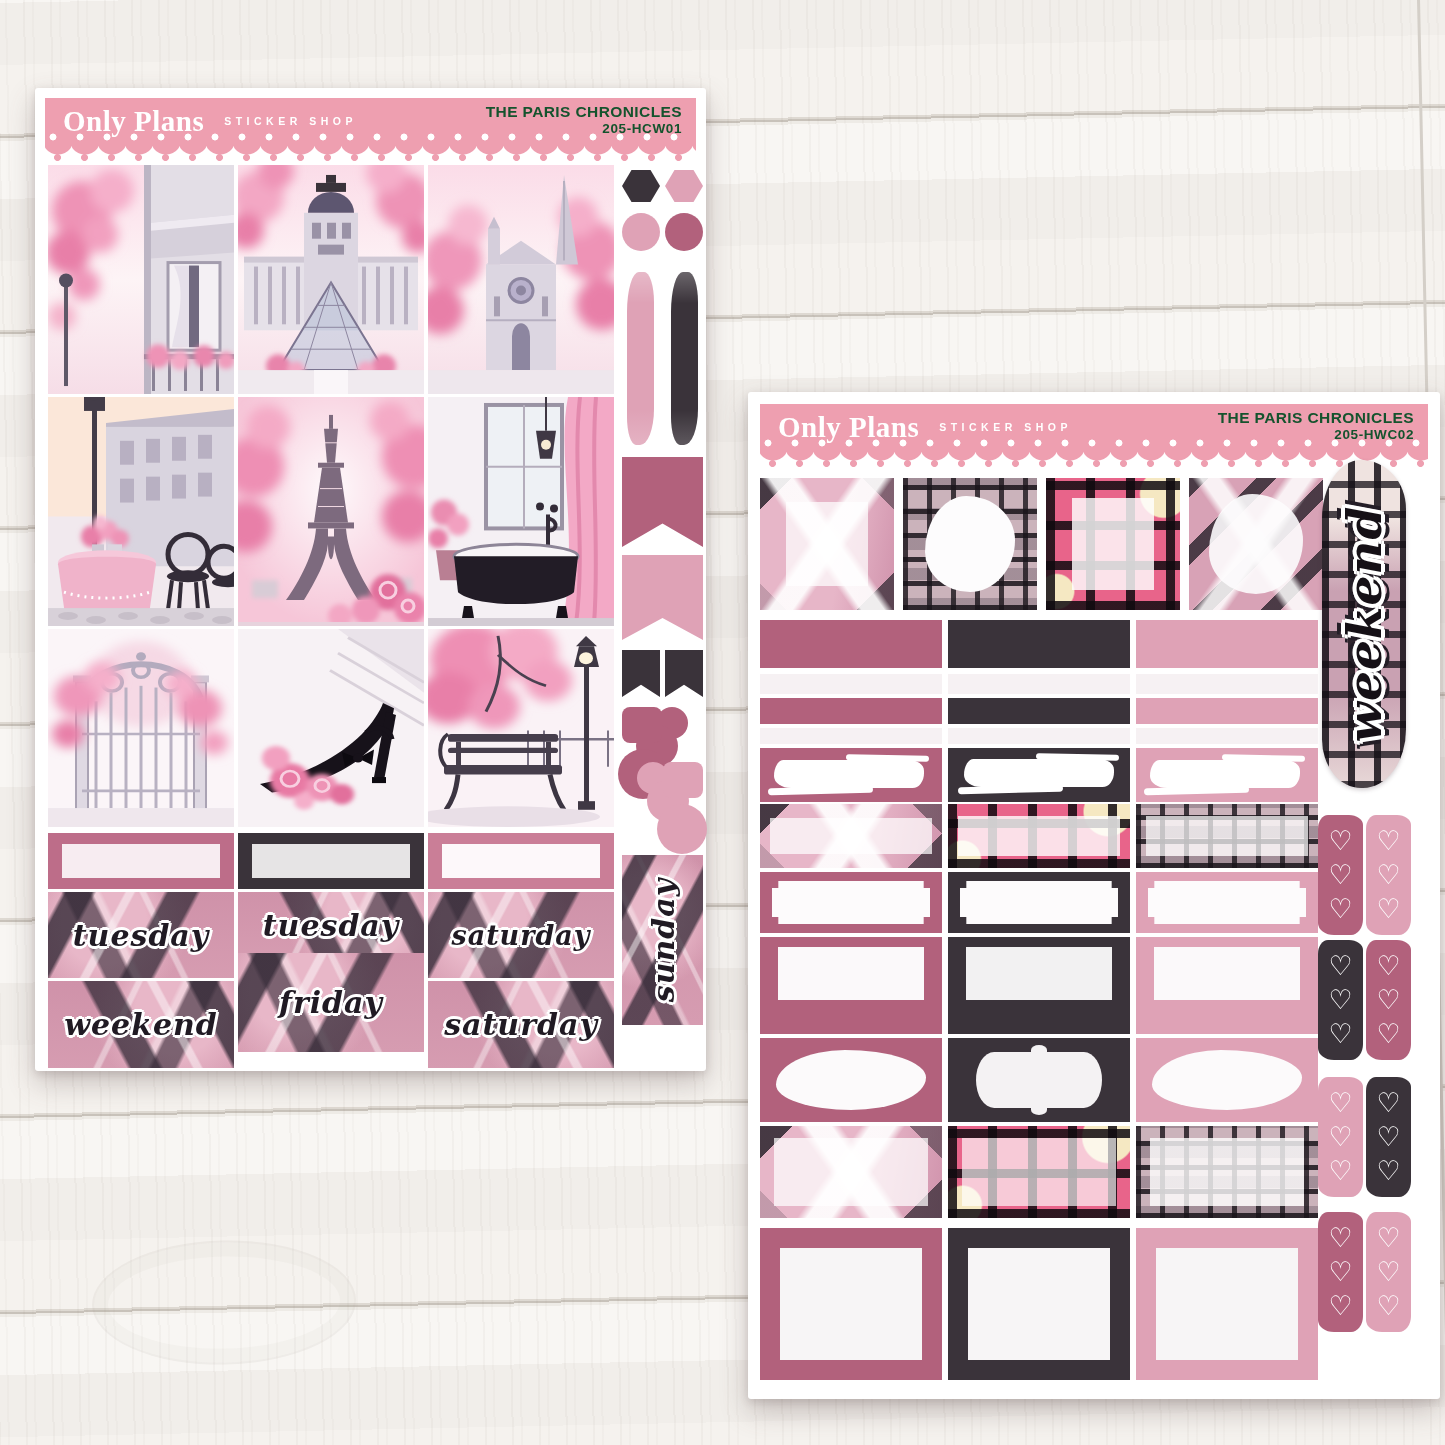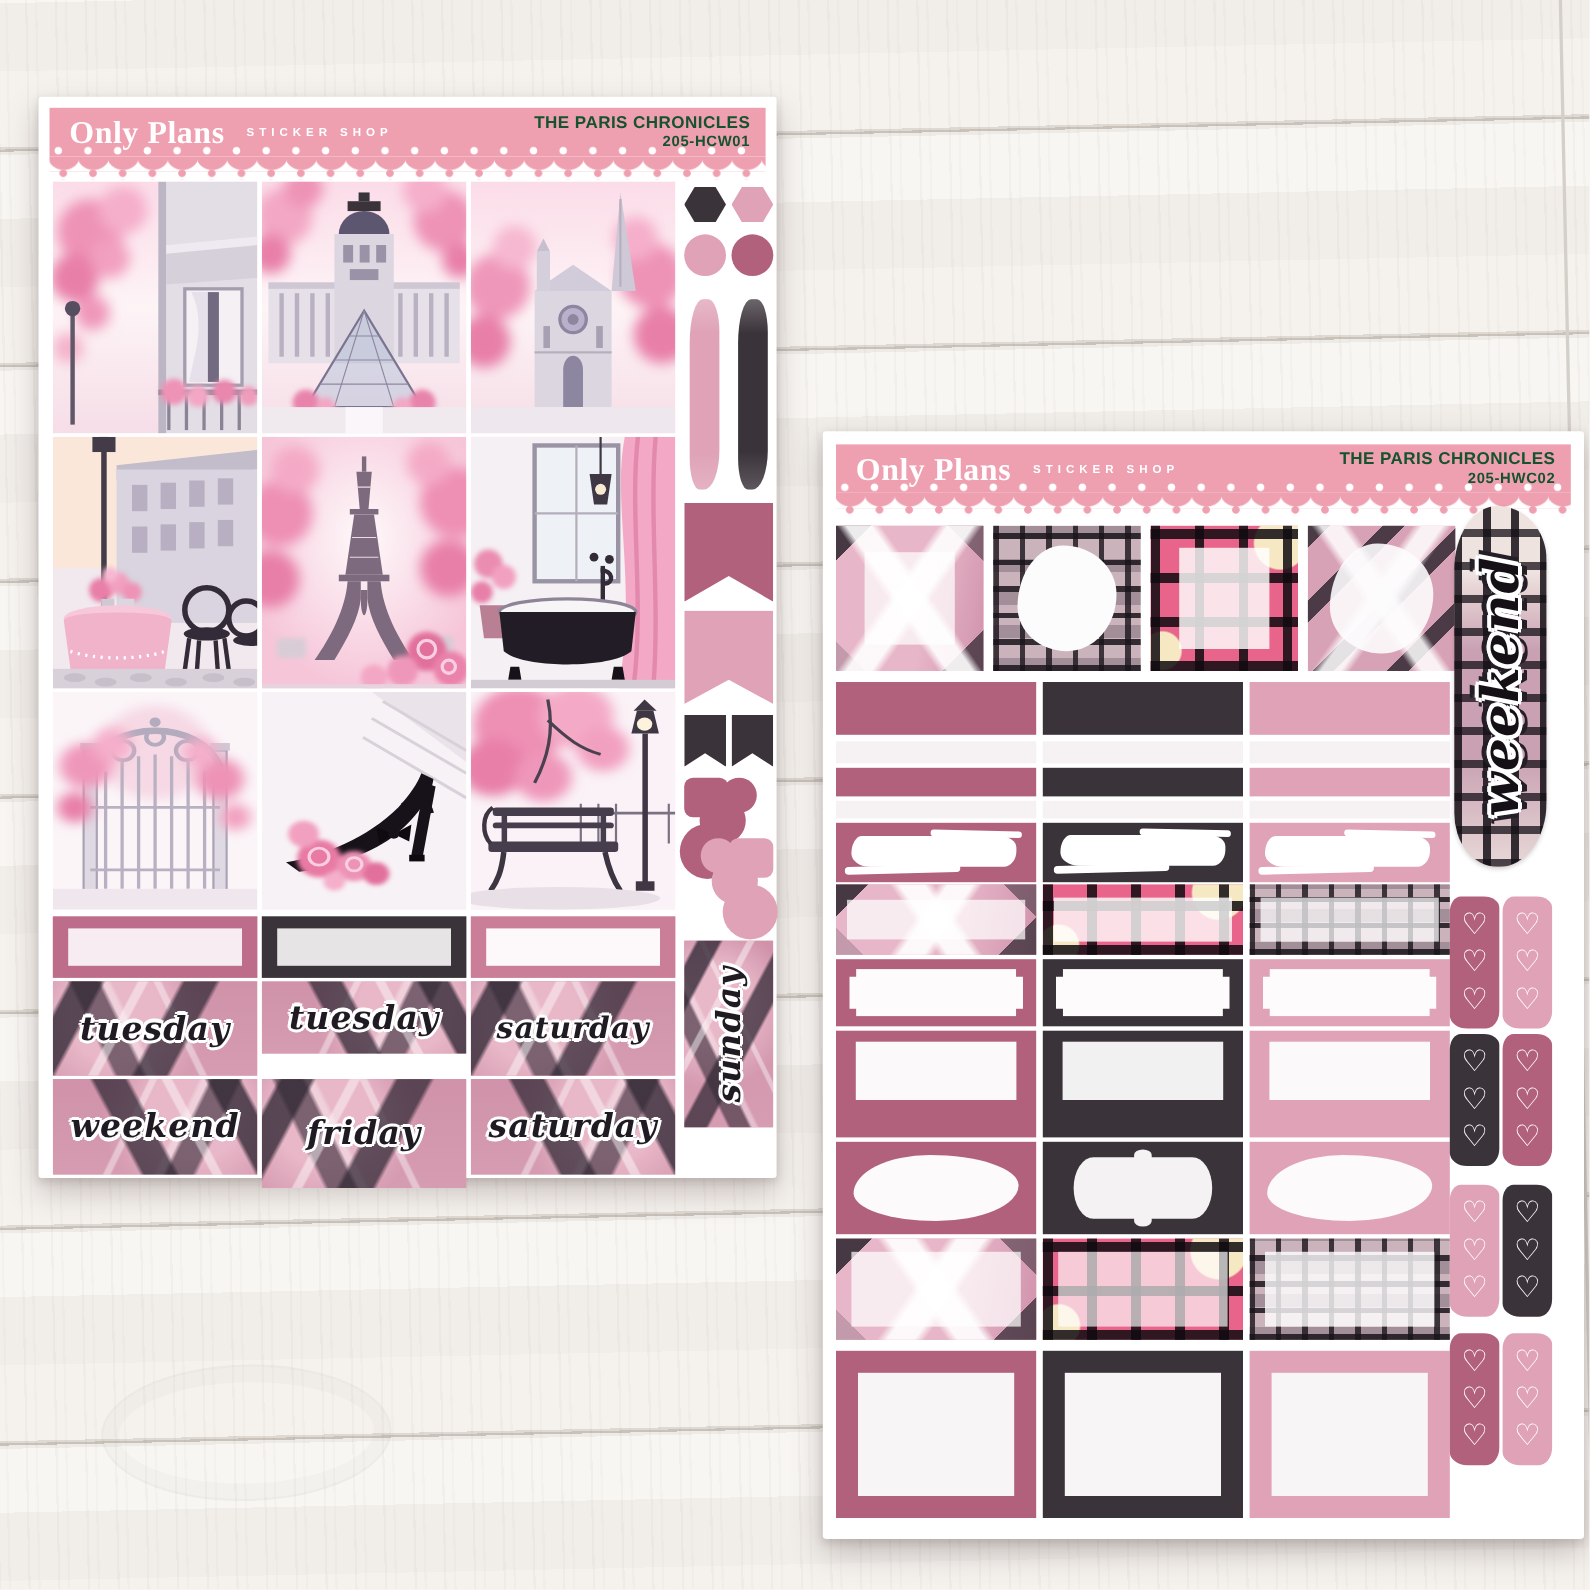--- a/index.html
+++ b/index.html
@@ -551,21 +551,21 @@
       </div>
     <div class="day-cell plaidDay pflip" style="left:203px;top:804px;width:186px;height:66px;">
         <span class="script">tuesday</span>
       </div>
     <div class="day-cell plaidDay" style="left:393px;top:804px;width:186px;height:86px;">
         <span class="script" style="font-size:27px">saturday</span>
       </div>
     <div class="day-cell plaidDay pflip" style="left:13px;top:893px;width:186px;height:87px;">
         <span class="script">weekend</span>
       </div>
-    <div class="day-cell plaidDay" style="left:203px;top:893px;width:186px;height:99px;">
+    <div class="day-cell plaidDay" style="left:203px;top:865px;width:186px;height:99px;">
         <span class="script">friday</span>
       </div>
     <div class="day-cell plaidDay pflip" style="left:393px;top:893px;width:186px;height:87px;">
         <span class="script">saturday</span>
       </div>
 
     <div class="hex c-dark" style="left:587px;top:82px;width:38px;height:32px;"></div>
     <div class="hex c-pink" style="left:630px;top:82px;width:38px;height:32px;"></div>
     <div class="dot c-pink" style="left:587px;top:125px;width:38px;height:38px;"></div>
     <div class="dot c-mauve" style="left:630px;top:125px;width:38px;height:38px;"></div>

